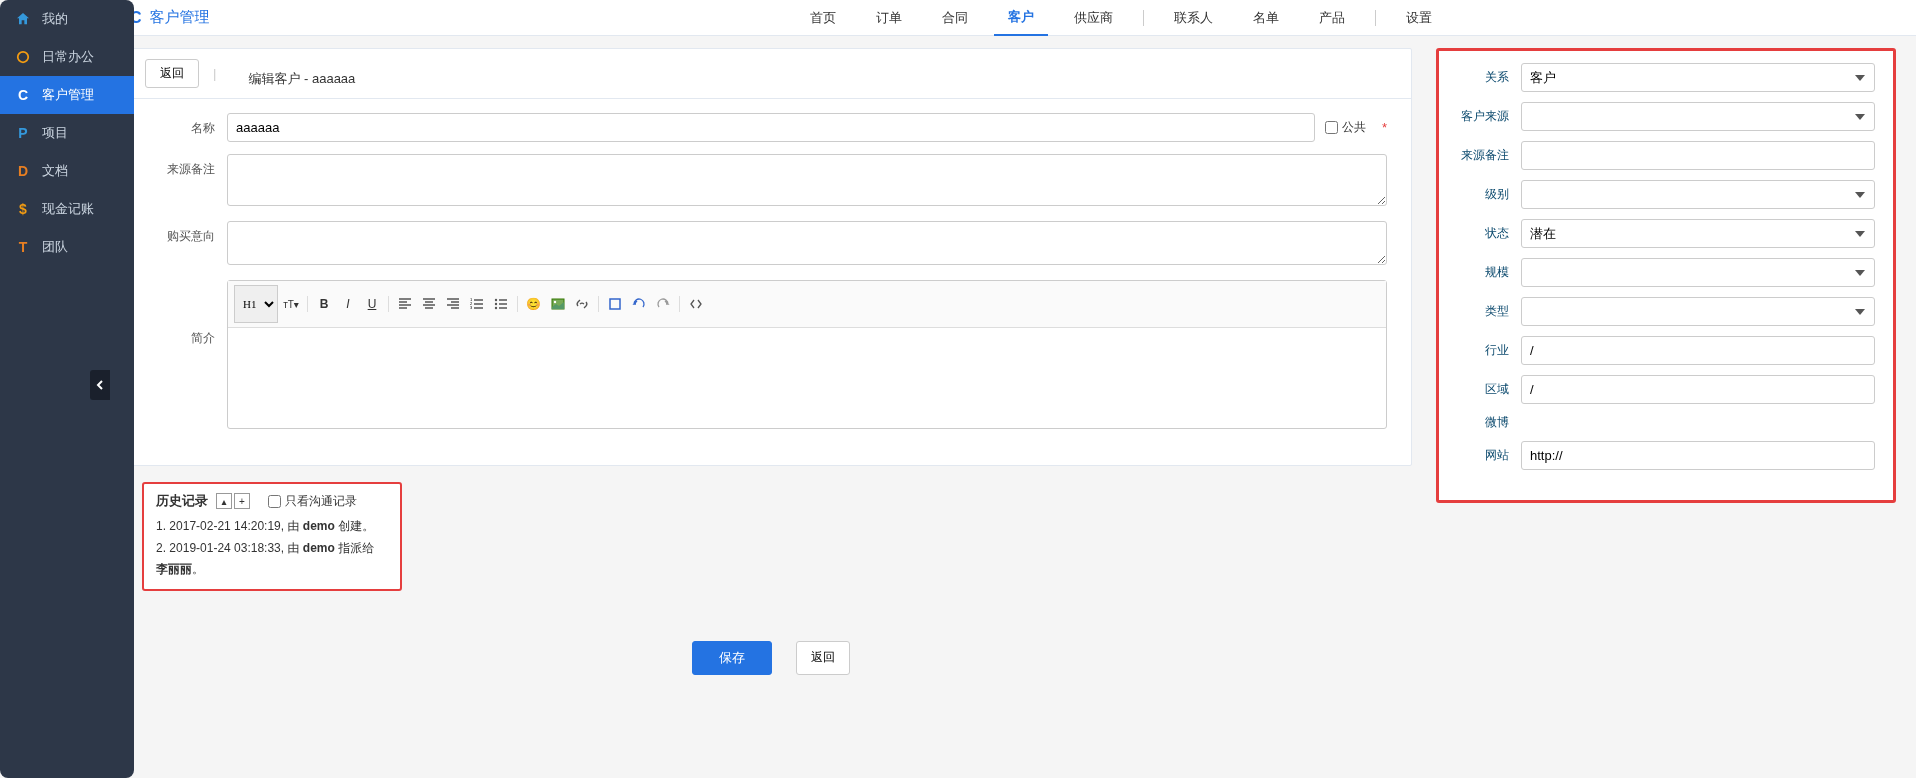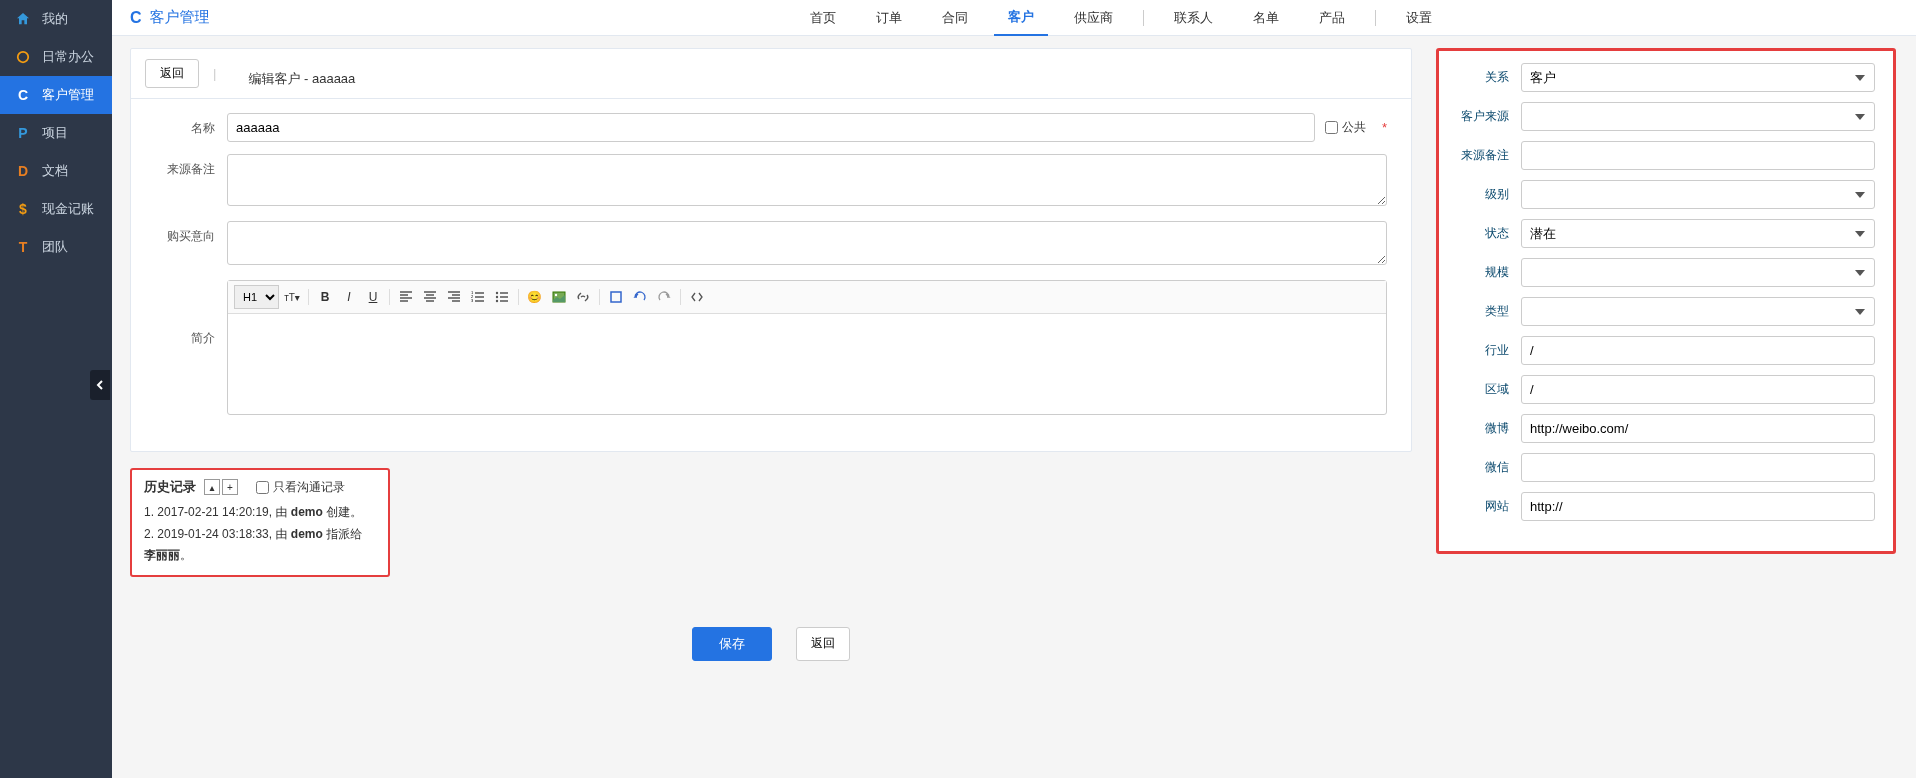--- a/index.html
+++ b/index.html
@@ -1,19 +1,19 @@
 <!DOCTYPE html>
 <html><head>
 <meta charset="utf-8">
 <style>
 * { box-sizing: border-box; margin: 0; padding: 0; }
 body { font-family: "Microsoft YaHei", Arial, sans-serif; font-size: 13px; color: #333; background: #f5f5f5; }
 
 
-.sidebar { position: fixed; top: 0; left: 0; width: 112px; height: 100vh; background: #2d3748; color: #cbd5e0; z-index: 100; }
+.sidebar { position: fixed; top: 0; left: 0; width: 134px; height: 100vh; background: #2d3748; color: #cbd5e0; z-index: 100; border-radius: 8px; }
 .sidebar-item { display: flex; align-items: center; padding: 10px 14px; cursor: pointer; font-size: 13px; }
 .sidebar-item.active { background: #2473e2; color: #fff; }
 .sidebar-icon { width: 18px; height: 18px; margin-right: 10px; display: inline-flex; align-items: center; justify-content: center; font-weight: bold; font-size: 14px; }
 .sidebar-collapse { position: absolute; top: 370px; left: 90px; width: 20px; height: 30px; background: #1a202c; display: flex; align-items: center; justify-content: center; cursor: pointer; border-radius: 3px 0 0 3px; }
 .sidebar-collapse svg { width: 10px; height: 10px; fill: #fff; }
 
 
 .topbar { position: fixed; top: 0; left: 110px; right: 0; height: 36px; background: #fff; border-bottom: 1px solid #e2e8f0; display: flex; align-items: center; padding: 0 20px; z-index: 90; }
 .topbar-title { display: flex; align-items: center; color: #2473e2; font-size: 15px; }
 .topbar-title-icon { font-weight: bold; margin-right: 8px; font-size: 16px; }
@@ -46,25 +46,25 @@
 .name-row { display: flex; align-items: center; gap: 10px; }
 .name-row .form-input { flex: 1; }
 .checkbox-label { display: flex; align-items: center; gap: 4px; font-size: 12px; white-space: nowrap; }
 .required { color: #e53e3e; margin-left: 6px; }
 
 
 .rte { border: 1px solid #ccc; border-radius: 3px; }
 .rte-toolbar { display: flex; align-items: center; padding: 4px 6px; border-bottom: 1px solid #ddd; background: #fafafa; gap: 2px; flex-wrap: wrap; }
 .rte-btn { width: 22px; height: 22px; display: inline-flex; align-items: center; justify-content: center; cursor: pointer; border-radius: 2px; font-size: 12px; }
 .rte-sep { width: 1px; height: 16px; background: #ddd; margin: 0 3px; }
-.rte-select { height: 24px; font-size: 11px; border: 1px solid #ccc; padding: 0 4px; }
+.rte-select { height: 38px; font-size: 11px; border: 1px solid #ccc; padding: 0 4px; font-family: Liberation Serif, serif; }
 .rte-body { min-height: 100px; padding: 8px; }
 
 
-.history-panel { background: #fff; border: 2px solid #e53e3e; border-radius: 3px; padding: 8px 12px; width: 260px; }
+.history-panel { background: #fff; border: 2px solid #e53e3e; border-radius: 3px; padding: 8px 12px; width: 260px; margin-left: 12px; }
 .history-header { display: flex; align-items: center; gap: 8px; margin-bottom: 6px; }
 .history-title { font-weight: bold; font-size: 13px; }
 .history-icons { display: flex; gap: 2px; }
 .history-icon-btn { width: 16px; height: 16px; border: 1px solid #999; display: inline-flex; align-items: center; justify-content: center; font-size: 10px; cursor: pointer; }
 .history-filter { display: flex; align-items: center; gap: 4px; font-size: 12px; margin-left: 10px; }
 .history-item { font-size: 12px; line-height: 1.8; color: #333; }
 .history-item b { font-weight: bold; }
 
 
 .right-panel { background: #fff; border: 3px solid #e53e3e; border-radius: 3px; padding: 12px 18px 20px; }
@@ -381,31 +381,22 @@
 
       <div class="right-form-row">
         <div class="right-form-label">区域</div>
         <div class="right-form-control">
           <input class="form-input" value="/" style="">
         </div>
       </div>
 
       <div class="right-form-row">
         <div class="right-form-label">微博</div>
-        <div class="right-form-control">
-          <input class="form-input" value="http://weibo.com/" style="">
-        </div>
-      </div>
-
-      <div class="right-form-row">
-        <div class="right-form-label">微信</div>
-        <div class="right-form-control">
-          <input class="form-input" value="" style="">
-        </div>
-      </div>
+      </div>
+
 
       <div class="right-form-row">
         <div class="right-form-label">网站</div>
         <div class="right-form-control">
           <input class="form-input" value="http://" style="">
         </div>
       </div>
 
     </div>
   </div>

